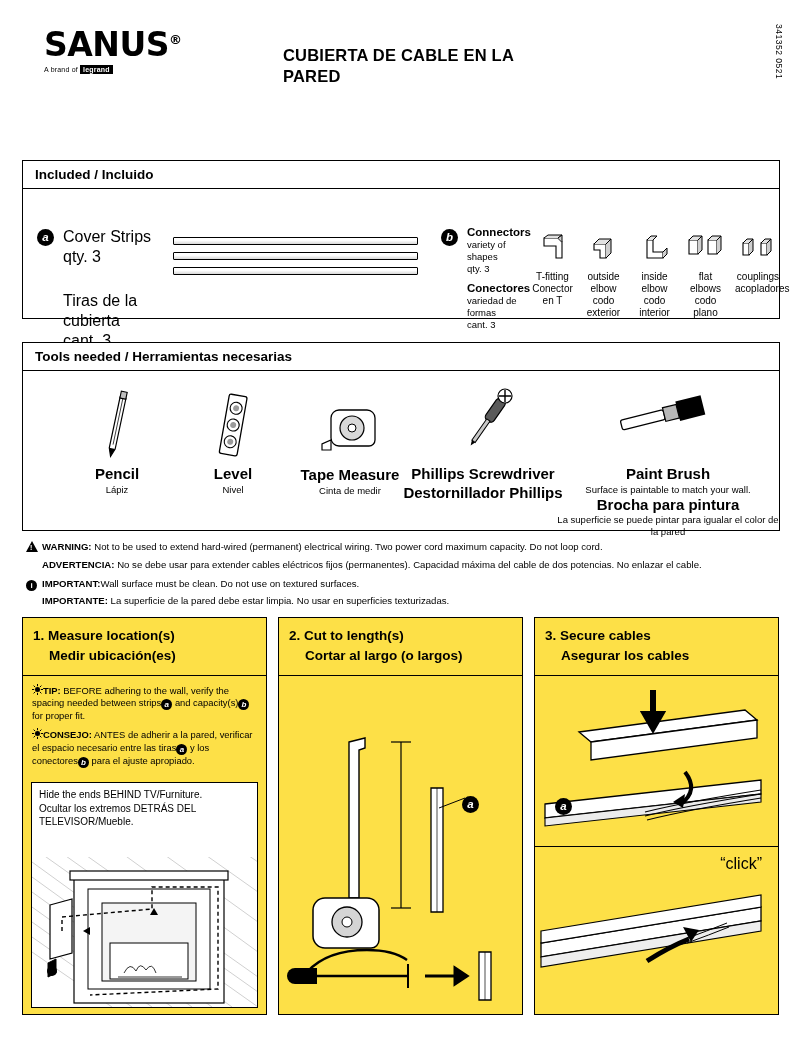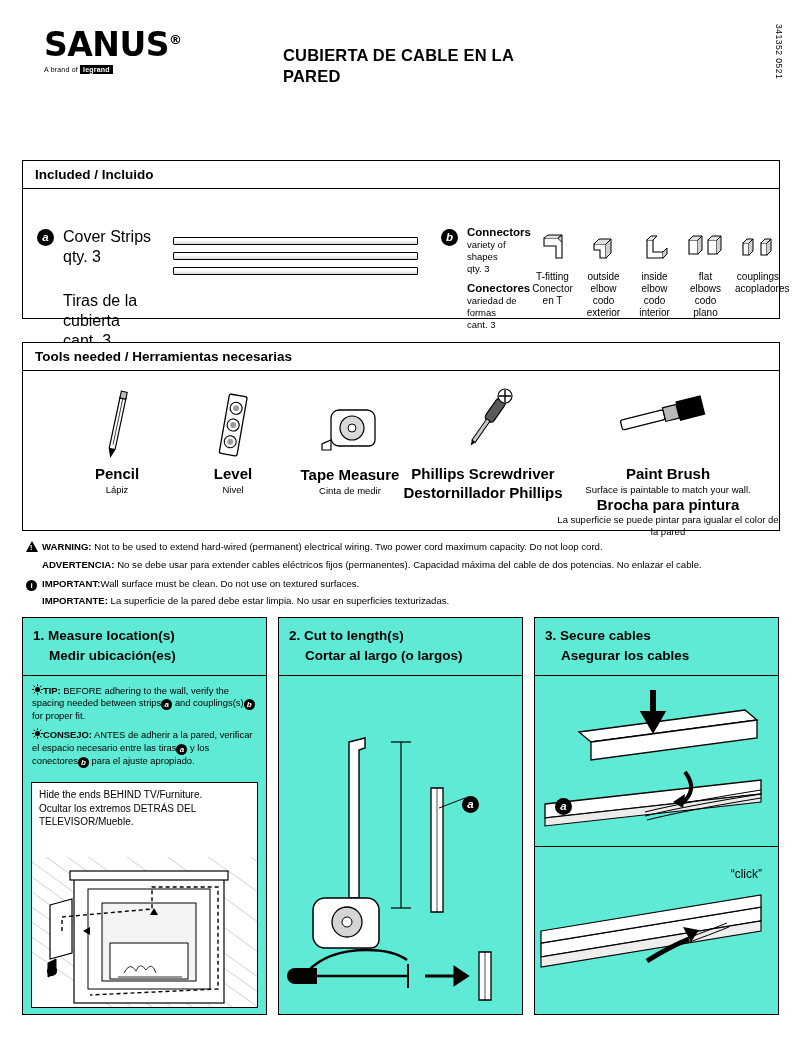--- a/index.html
+++ b/index.html
@@ -273,21 +273,21 @@
     width: 758px;
     height: 398px;
     display: flex;
     gap: 11px;
   }
   .step {
     width: 245px;
     border: 1px solid #000;
     box-sizing: border-box;
     position: relative;
-    background: #5eead4;
+    background: #fde047;
   }
   .step-head {
     border-bottom: 1px solid #000;
     padding: 8px 10px 9px 10px;
     font-weight: bold;
     font-size: 13.5px;
     line-height: 1.45;
     height: 58px;
     box-sizing: border-box;
   }
@@ -331,22 +331,21 @@
     position: relative;
     overflow: hidden;
     background: #fff;
   }
   .illus-cap {
     font-size: 10px;
     line-height: 1.25;
     padding: 6px 7px 2px 7px;
   }
   .quote {
-    font-size: 12px;
-    margin-top: 12px;
+    font-size: 16px;
   }
 
   svg { display: block; }
 </style>
 </head>
 <body>
 
 <div class="page">
 
   <div class="header">
@@ -594,21 +593,21 @@
                   <line x1="0" y1="5.5" x2="2.2" y2="5.5"></line>
                   <line x1="8.8" y1="5.5" x2="11" y2="5.5"></line>
                   <line x1="1.6" y1="1.6" x2="3.2" y2="3.2"></line>
                   <line x1="7.8" y1="7.8" x2="9.4" y2="9.4"></line>
                   <line x1="9.4" y1="1.6" x2="7.8" y2="3.2"></line>
                   <line x1="3.2" y1="7.8" x2="1.6" y2="9.4"></line>
                 </g>
               </svg>
           </span><b>TIP:</b>
           <span>BEFORE adhering to the wall, verify the spacing needed between strips</span><span class="mini-bullet">a</span>
-          <span>and couplings(s)</span><span class="mini-bullet">b</span>
+          <span>and capacity(s)</span><span class="mini-bullet">b</span>
           <span>for proper fit.</span>
         </p>
         <p>
           <span class="sun">
             <svg width="11" height="11" viewBox="0 0 11 11">
                 <g stroke="#000" stroke-width="1">
                   <line x1="5.5" y1="0" x2="5.5" y2="2.2"></line>
                   <line x1="5.5" y1="8.8" x2="5.5" y2="11"></line>
                   <line x1="0" y1="5.5" x2="2.2" y2="5.5"></line>
                   <line x1="8.8" y1="5.5" x2="11" y2="5.5"></line>

